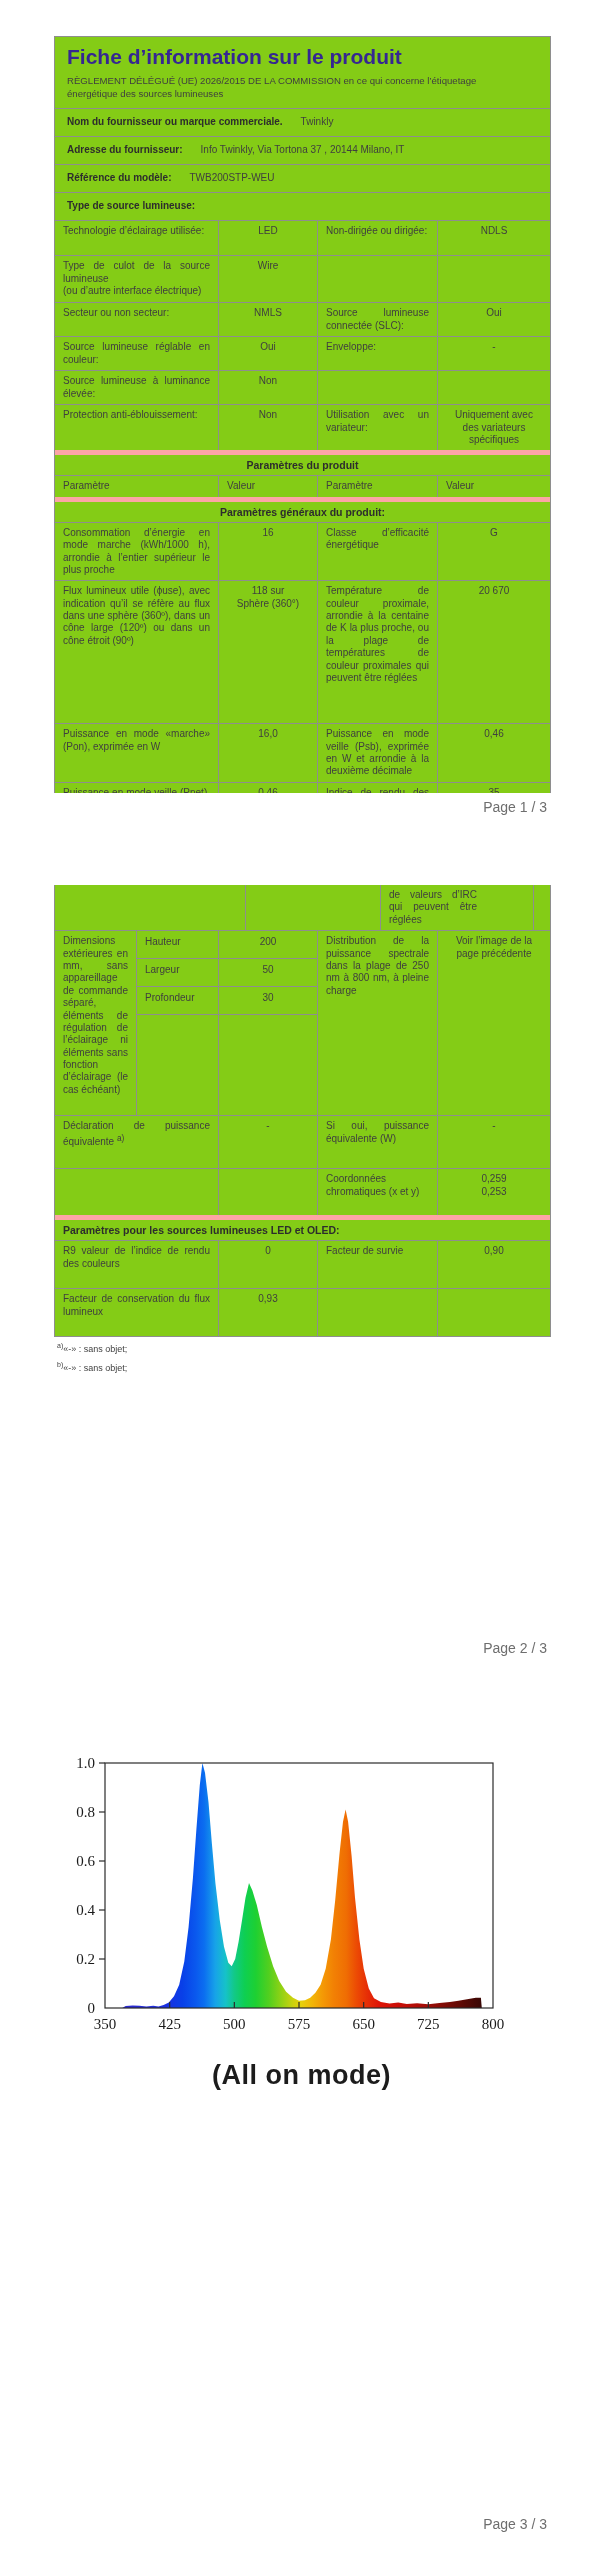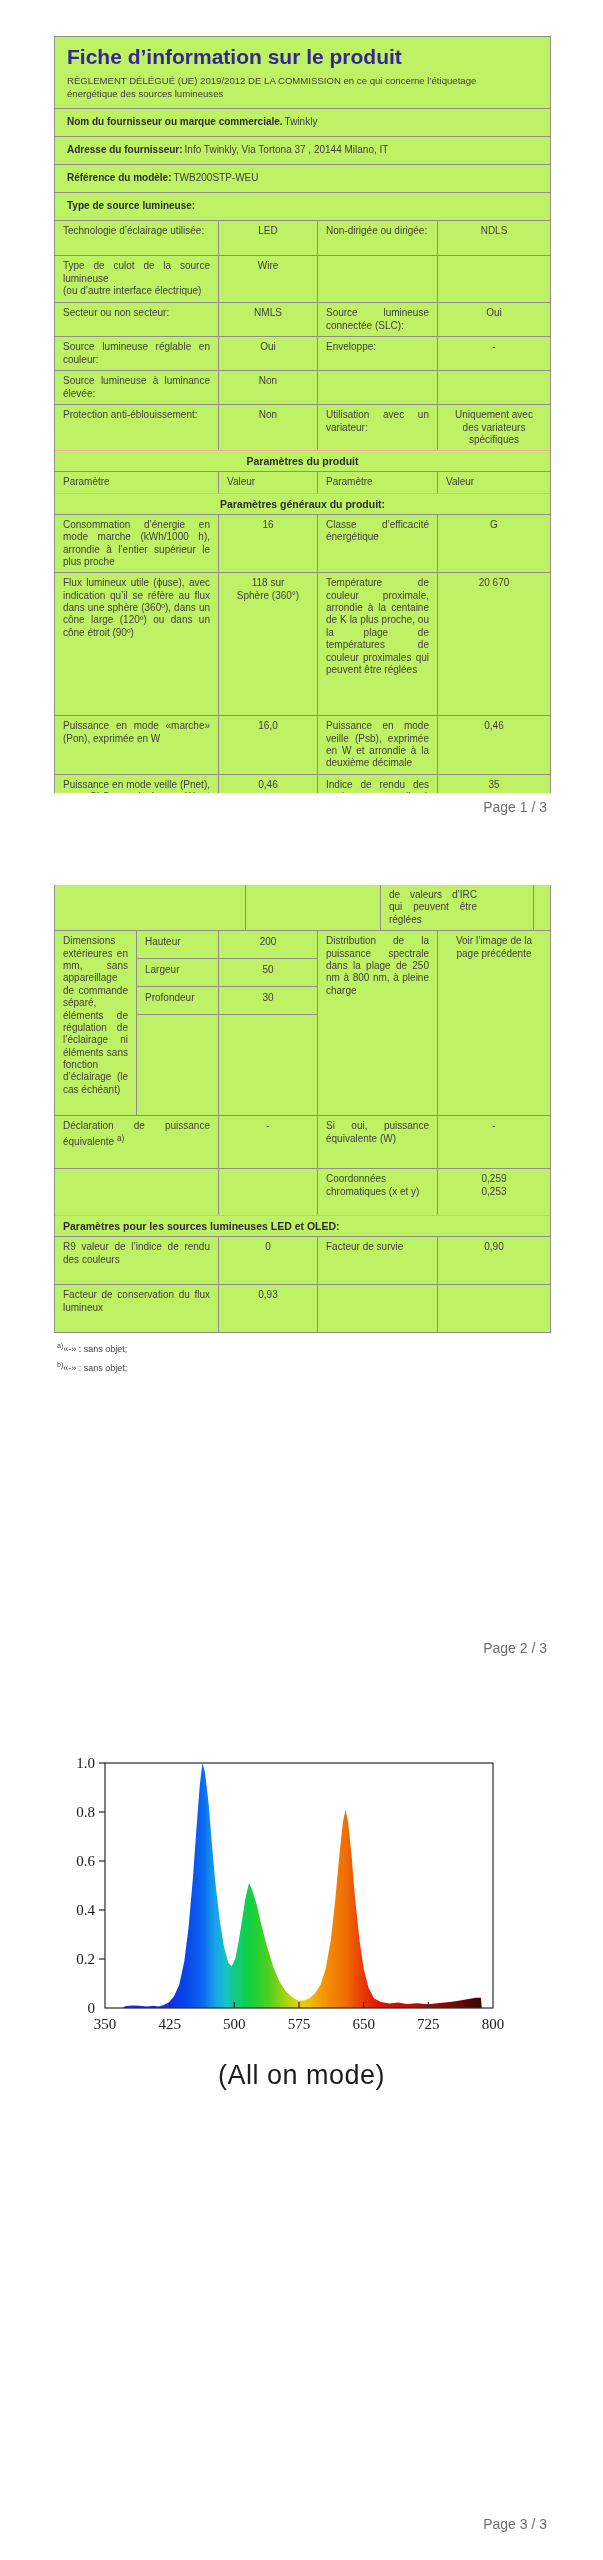--- a/index.html
+++ b/index.html
@@ -1,45 +1,45 @@
 <!DOCTYPE html>
 <html lang="fr"><head>
 <meta charset="utf-8">
 <style>
   html,body{margin:0;padding:0;}
   body{
     width:603px;height:2560px;position:relative;background:#ffffff;
     font-family:"Liberation Sans",sans-serif;color:#3f3f3f;
     -webkit-font-smoothing:antialiased;
   }
-  .docbox{position:absolute;left:54px;width:497px;background:#bef264;box-sizing:border-box;}
+  .docbox{position:absolute;left:54px;width:497px;background:#84cc16;box-sizing:border-box;}
   #page1{top:36px;border:1px solid #8e8e8e;border-bottom:none;height:757px;overflow:hidden;}
   #page2{top:885px;border:1px solid #8e8e8e;border-top:none;}
   #page2 .trow:first-child{border-top:none;gap:48px;}
 
   .titleblock{padding:7px 12px 8px 12px;}
   .doc-title{margin:1px 0 7px 0;font-size:21px;font-weight:bold;color:#352792;line-height:1.1;}
   .doc-subtitle{margin:0;font-size:9.6px;line-height:1.32;color:#3f3f3f;max-width:460px;}
 
-  .inforow{display:flex;gap:2px;border-top:1px solid #8e8e8e;padding:7px 12px 6px 12px;
+  .inforow{display:flex;gap:18px;border-top:1px solid #8e8e8e;padding:7px 12px 6px 12px;
     font-size:10px;min-height:28px;box-sizing:border-box;align-items:flex-start;}
   .inforow .lab{font-weight:bold;color:#2d2d2d;white-space:nowrap;}
   .inforow .val{color:#3f3f3f;text-align:center;}
 
   .trow{display:flex;border-top:1px solid #8e8e8e;box-sizing:border-box;align-items:stretch;}
   .cell{box-sizing:border-box;padding:4px 8px;font-size:10px;line-height:1.24;}
   .cell + .cell{border-left:1px solid #8e8e8e;}
   .c1{width:163px;}
   .c2{width:99px;text-align:center;}
   .c3{width:120px;}
   .c4{flex:1;text-align:center;}
   .lblc{text-align:justify;white-space:pre-line;}
   .valc{white-space:pre-line;}
 
-  .sectionrow{border-top:1px solid #fca5a5;text-align:center;font-weight:bold;font-size:10.5px;
+  .sectionrow{border-top:5px solid #fca5a5;text-align:center;font-weight:bold;font-size:10.5px;
     color:#2d2d2d;padding:4px 8px;box-sizing:border-box;}
   .sectionrow.left{text-align:left;}
 
   
   .dimA{width:81px;}
   .dimB{width:82px;padding:0;}
   .dimC{width:99px;padding:0;}
   .subcol{display:flex;flex-direction:column;}
   .subcell{min-height:28px;border-bottom:1px solid #8e8e8e;padding:5px 8px;box-sizing:border-box;
     font-size:10px;line-height:1.24;}
@@ -48,29 +48,29 @@
   .footnotes{position:absolute;left:57px;top:1339px;font-size:9px;color:#3f3f3f;line-height:1.9;}
   .footnotes sup{font-size:7px;}
 
   .pagefoot{position:absolute;left:54px;width:493px;text-align:right;font-size:14px;color:#6e6e6e;}
   #foot1{top:799px;}
   #foot2{top:1640px;}
   #foot3{top:2500px;margin-top:16px;}
 
   #chart-wrap{position:absolute;left:55px;top:1754px;width:460px;height:300px;}
   #chart-caption{position:absolute;left:0;top:2060px;width:603px;text-align:center;
-    font-size:27px;color:#1c1c1c;letter-spacing:0.5px;}
+    font-size:27px;color:#1c1c1c;letter-spacing:0.5px;font-weight:bold;}
 </style>
 </head>
 <body>
 
 <div class="docbox" id="page1">
   <div class="titleblock">
     <h1 class="doc-title">Fiche d’information sur le produit</h1>
-    <p class="doc-subtitle">RÈGLEMENT DÉLÉGUÉ (UE) 2019/2012 DE LA COMMISSION en ce qui concerne l’étiquetage énergétique des sources lumineuses</p>
+    <p class="doc-subtitle">RÈGLEMENT DÉLÉGUÉ (UE) 2026/2015 DE LA COMMISSION en ce qui concerne l’étiquetage énergétique des sources lumineuses</p>
   </div>
 
   <div class="inforow">
     <span class="lab">Nom du fournisseur ou marque commerciale.</span>
     <span class="val">Twinkly</span>
   </div>
   <div class="inforow">
     <span class="lab">Adresse du fournisseur:</span>
     <span class="val">Info Twinkly, Via Tortona 37 , 20144 Milano, IT</span>
   </div>

